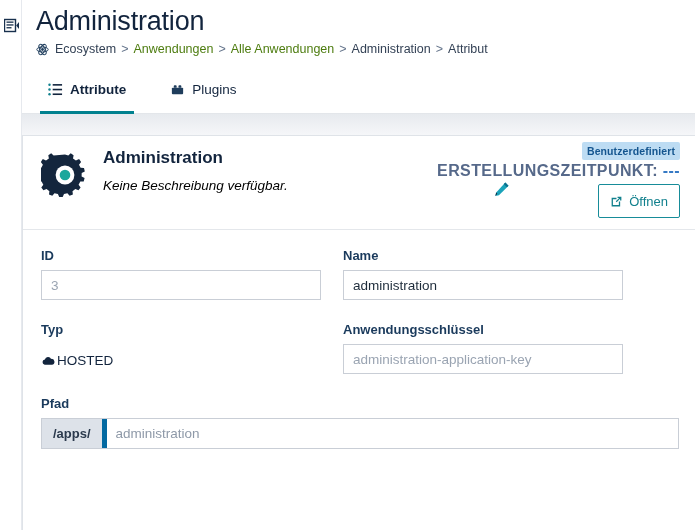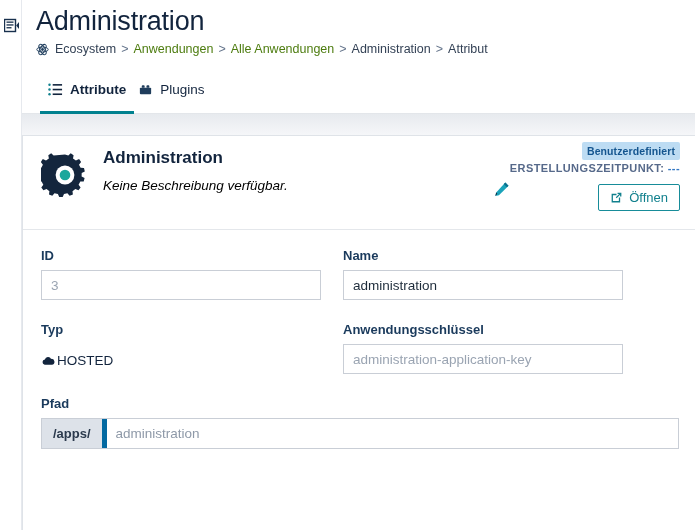--- a/index.html
+++ b/index.html
@@ -41,21 +41,21 @@
   .bc-icon { width: 13px; height: 13px; display: inline-block; flex: none; margin-right: 1px; }
   .bc-link { color: #4d7c0f; cursor: pointer; }
   .bc-text { color: #334155; }
   .bc-sep { color: #64748b; }
 
   
   .tabbar {
     position: absolute; left: 22px; top: 64px; right: 0; height: 50px;
     background: #ffffff; border-bottom: 1px solid #e3e6ea;
   }
-  .tabs { position: absolute; left: 22px; top: 0; height: 50px; display: flex; align-items: center; gap: 4px; }
+  .tabs { position: absolute; left: 22px; top: 0; height: 50px; display: flex; align-items: center; gap: 36px; }
   .tab {
     position: relative; height: 50px; display: flex; align-items: center; gap: 7px;
     padding: 0 4px; cursor: pointer; font-size: 13.5px; color: #12243d;
   }
   .tab.active { font-weight: bold; }
   .tab.active::after {
     content: ""; position: absolute; left: -4px; right: -4px; bottom: 0;
     height: 3px; background: #00818f;
   }
   .tab-ico { width: 15px; height: 15px; display: block; flex: none; }
@@ -86,28 +86,28 @@
   .pencil { position: absolute; left: 470px; top: 45px; width: 17px; height: 17px; cursor: pointer; }
 
   .badge {
     position: absolute; right: 17px; top: 6px;
     background: #bddcf3; color: #14558f;
     font-size: 10.5px; font-weight: bold; padding: 3px 5px;
     border-radius: 2px; letter-spacing: 0.1px;
   }
   .created {
     position: absolute; right: 17px; top: 26px;
-    font-size: 11px; font-weight: bold; letter-spacing: 0.4px;
+    font-size: 16px; font-weight: bold; letter-spacing: 0.4px;
     color: #56698a; white-space: nowrap;
   }
   .created .dashes { color: #3579c4; }
 
   .open-btn {
     position: absolute; right: 17px; top: 48px;
-    height: 27px; padding: 0 11px; display: flex; align-items: center; gap: 6px;
+    height: 34px; padding: 0 11px; display: flex; align-items: center; gap: 6px;
     border: 1px solid #178c99; background: #ffffff; color: #11808d;
     font-size: 13px; cursor: pointer; border-radius: 2px;
   }
   .open-ico { width: 13px; height: 13px; display: block; flex: none; }
 
   .divider { height: 1px; background: #e4e7eb; margin: 0; }
 
   
   .form { position: relative; padding: 18px 18px 0 18px; }
   .row { position: relative; display: flex; gap: 22px; margin-bottom: 22px; }

